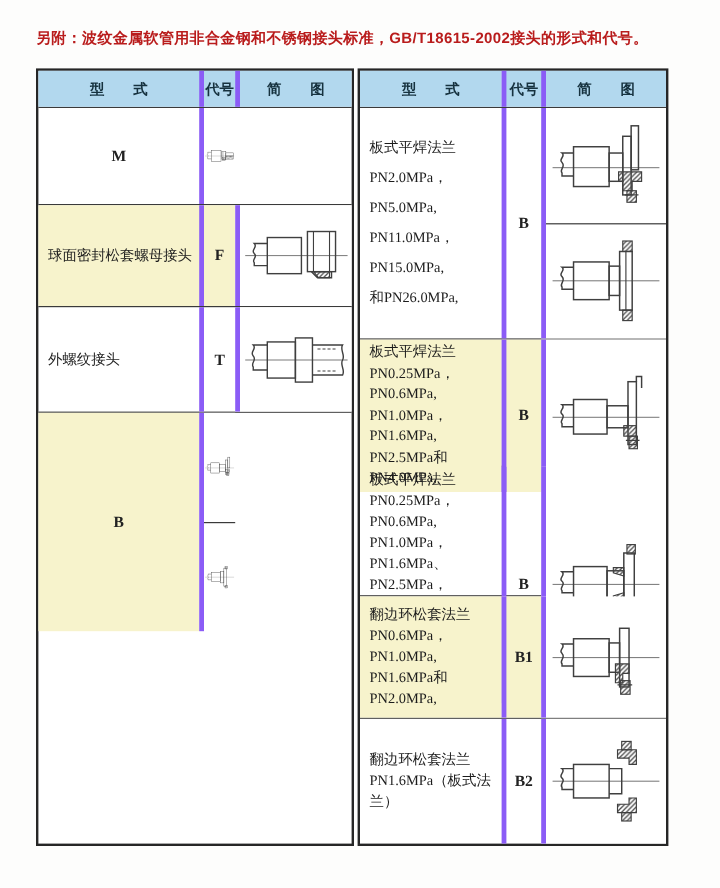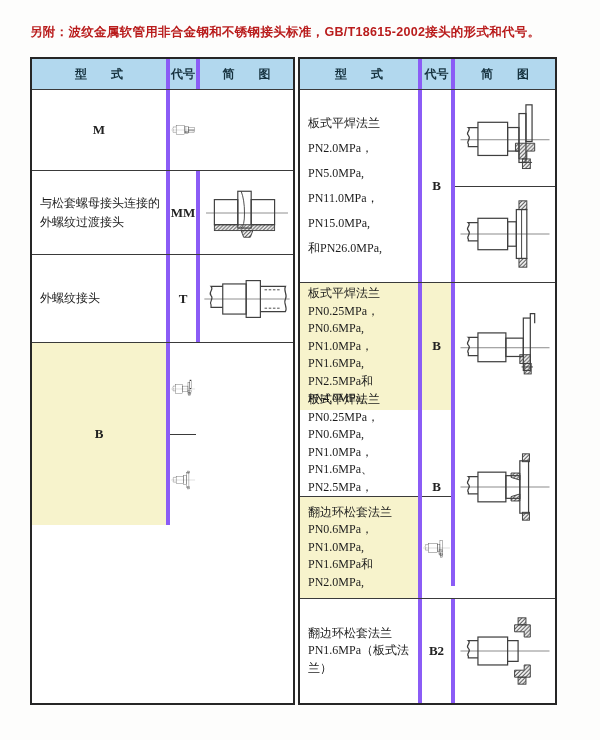--- a/index.html
+++ b/index.html
@@ -72,37 +72,37 @@
           <rect class="s" x="26" y="20" width="34" height="40"></rect>
           <rect class="s" x="63" y="25" width="14" height="27"></rect>
           <line class="t" x1="67" y1="25" x2="67" y2="52"></line>
           <rect class="s" x="77" y="29" width="26" height="11"></rect>
           <rect class="hs" x="77" y="40" width="26" height="11"></rect>
           <rect class="hs" x="65" y="46" width="12" height="9"></rect>
         </svg>
       </div>
     </div>
 
-
-    <div class="row gl" style="height:83px">
-      <div class="c typ lh-left">与松套螺母接头连接的
-外螺纹过渡接头</div>
-      <div class="c cod">MM</div>
+    <div class="row gl" style="height:84px">
+      <div class="c typ lh-left yellow">球面密封松套螺母接头</div>
+      <div class="c cod yellow">F</div>
       <div class="c dia">
         <svg width="92" height="70" viewBox="0 0 110 80">
-          <line class="cl" x1="6" y1="40" x2="104" y2="40"></line>
-          <rect class="s" x="16" y="24" width="28" height="30"></rect>
-          <rect class="s" x="44" y="14" width="16" height="44"></rect>
-          <path class="t" d="M48,14 q4,10 4,26 t-4,18"></path>
-          <rect class="s" x="60" y="24" width="28" height="30"></rect>
-          <rect class="hs" x="16" y="54" width="72" height="7"></rect>
-          <path class="hs" d="M48,61 h14 l-3,8 h-8 z"></path>
-        </svg>
-      </div>
-    </div>
+          <line class="cl" x1="4" y1="40" x2="106" y2="40"></line>
+          <path class="s" d="M26,28 H13 c4,4 -4,6 0,10 c4,3 -3,6 0,9 v3 H26"></path>
+          <rect class="s" x="26" y="22" width="34" height="36"></rect>
+          <rect class="s" x="66" y="16" width="28" height="40"></rect>
+          <line class="t" x1="72" y1="16" x2="72" y2="56"></line>
+          <line class="t" x1="88" y1="16" x2="88" y2="56"></line>
+          <path class="s" d="M70,56 h20 v6 h-14 z"></path>
+          <path class="hs" d="M72,56 h16 v6 h-11 z"></path>
+        </svg>
+      </div>
+    </div>
+
 
 
     <div class="row gl" style="height:87px">
       <div class="c typ lh-left">外螺纹接头</div>
       <div class="c cod">T</div>
       <div class="c dia">
         <svg width="92" height="72" viewBox="0 0 110 80">
           <line class="cl" x1="4" y1="40" x2="106" y2="40"></line>
           <path class="s" d="M26,25 H12 c4,4 -4,7 0,11 c4,4 -3,7 0,11 v3 H26"></path>
           <rect class="s" x="26" y="22" width="28" height="36"></rect>
@@ -228,20 +228,21 @@
           <rect class="hs" x="75" y="2" width="8" height="9"></rect>
           <rect class="hs" x="75" y="69" width="8" height="9"></rect>
         </svg>
       </div>
     </div>
 
     <div class="row gr" style="height:101px">
       <div class="c typ yellow">翻边环松套法兰
 PN0.6MPa，PN1.0MPa,
 PN1.6MPa和PN2.0MPa,</div>
+      <div class="c cod yellow">B1</div>
       <div class="c dia">
         <svg width="96" height="84" viewBox="0 0 110 80">
           <line class="cl" x1="4" y1="40" x2="106" y2="40"></line>
           <path class="s" d="M24,27 H13 c4,3 -4,6 0,9 c4,4 -3,7 0,10 v2 H24"></path>
           <rect class="s" x="24" y="22" width="34" height="36"></rect>
           <rect class="s" x="58" y="26" width="10" height="28"></rect>
           <rect class="s" x="68" y="12" width="9" height="56"></rect>
           <path class="hs" d="M64,46 h13 v9 h-6 v9 h-7 z"></path>
           <rect class="hs" x="69" y="62" width="9" height="13"></rect>
           <line class="t" x1="66" y1="66" x2="80" y2="66"></line>

